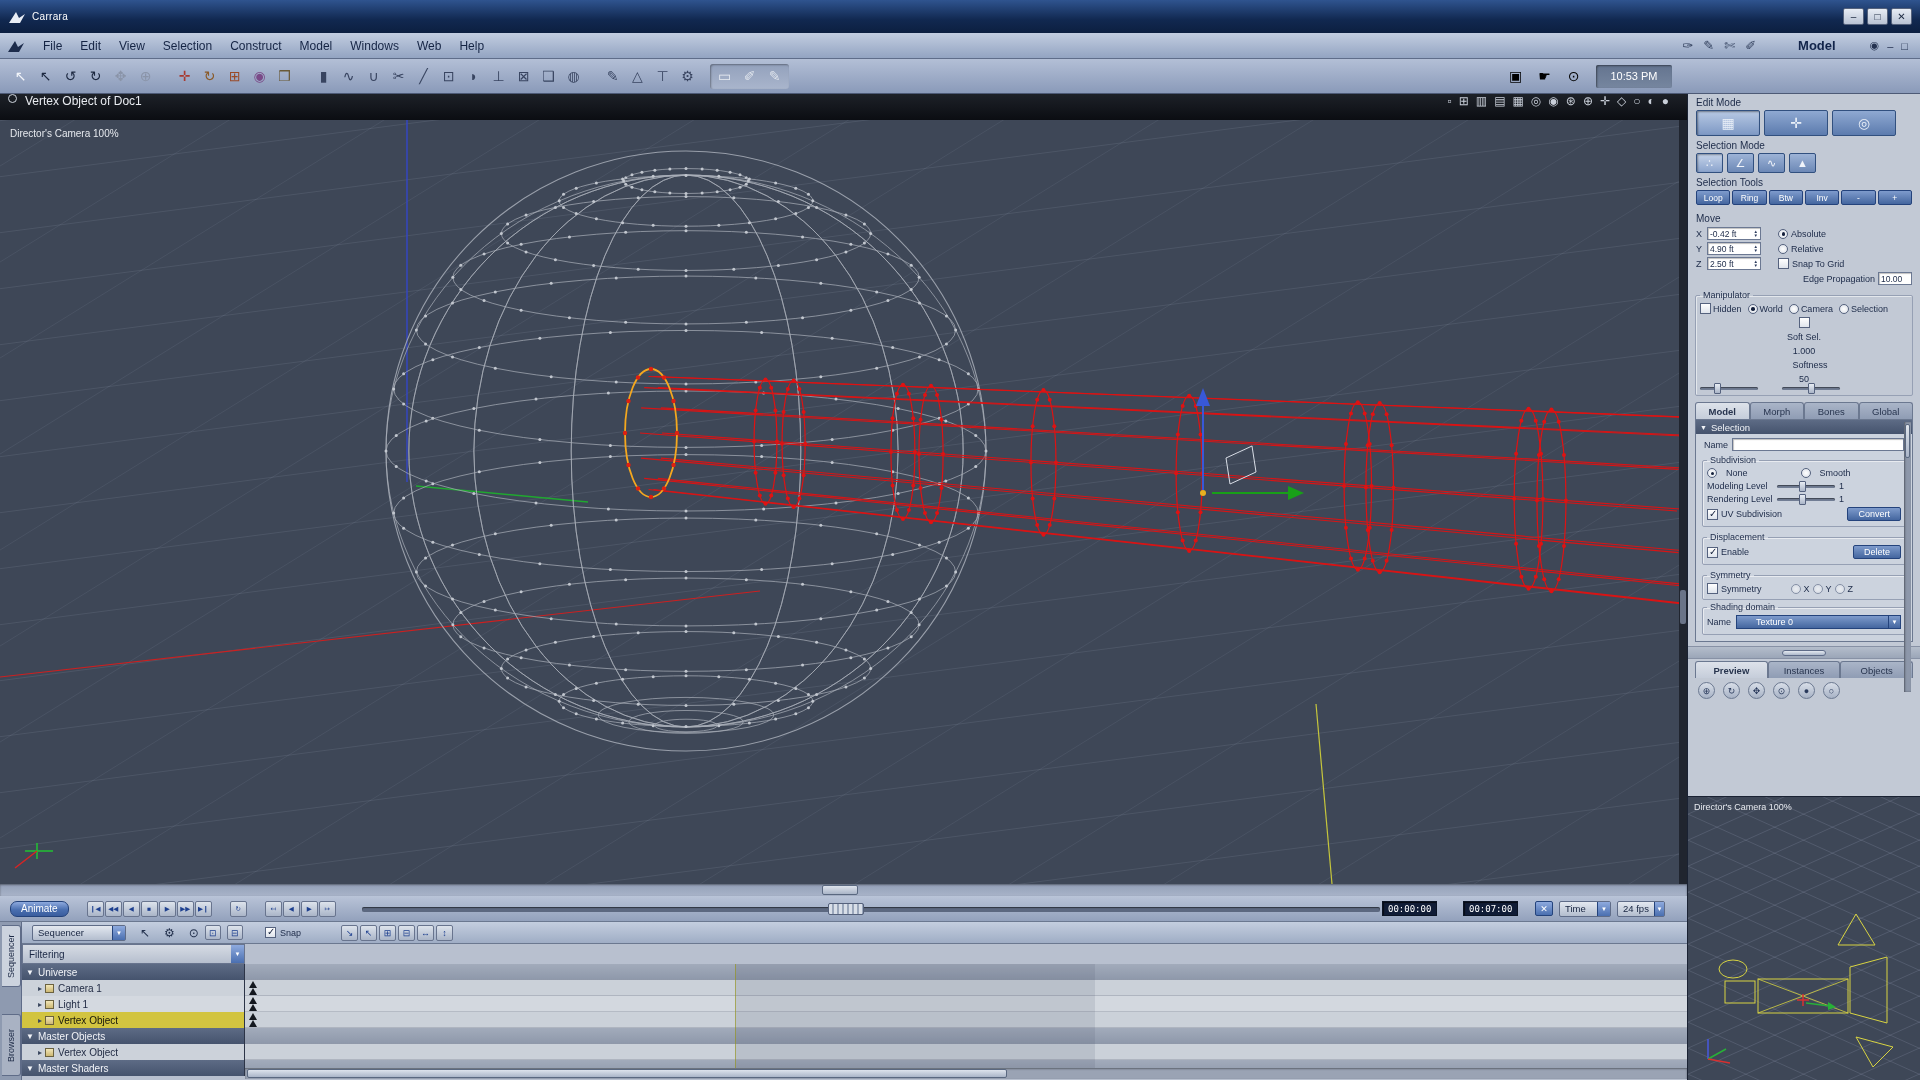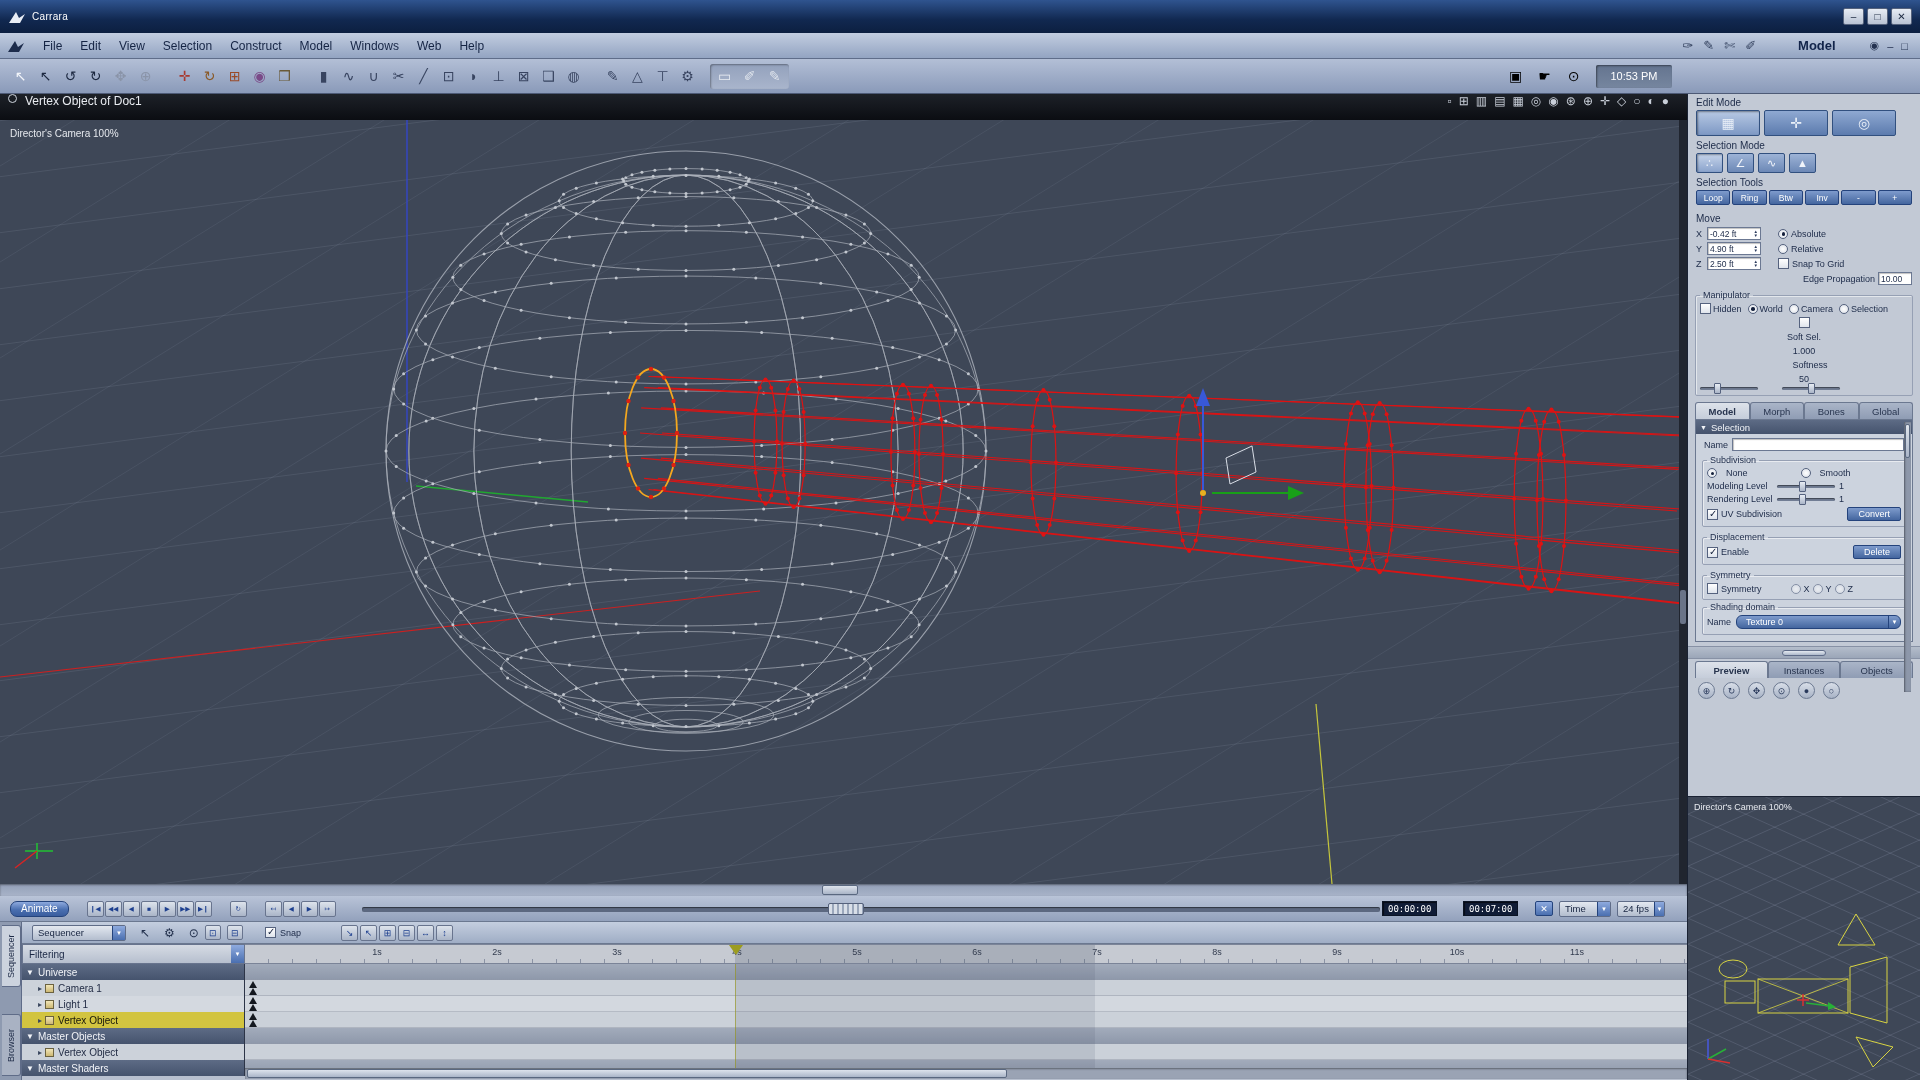--- a/index.html
+++ b/index.html
@@ -129,21 +129,21 @@
 .slider .thumb{position:absolute;top:-4px;width:7px;height:11px;background:linear-gradient(#e8edf4,#aab5c8);border:1px solid #55627e;border-radius:1px;}
 #panel-tabs{display:flex;margin:6px 7px 0 7px;}
 .ptab{flex:1;height:17px;background:linear-gradient(#aab5c8,#8f9cb4);border:1px solid #6b7890;border-bottom:none;border-radius:3px 3px 0 0;display:flex;align-items:center;justify-content:center;font-size:9.5px;color:#27344e;}
 .ptab.active{background:linear-gradient(#dde2ea,#c5cdda);font-weight:bold;}
 #tabpanel{margin:0 7px;background:#ccd3de;border:1px solid #6b7890;padding-bottom:4px;position:relative;}
 .sec-hdr{background:linear-gradient(#5d6b85,#45536d);color:#f2f4f8;height:14px;display:flex;align-items:center;font-size:9.5px;padding-left:4px;gap:4px;}
 .sec-hdr .tri{font-size:7px;}
 .namerow{display:flex;align-items:center;gap:4px;margin:4px 8px;font-size:9px;}
 .txtinput{flex:1;height:13px;background:#fff;border:1px solid #6b7892;box-shadow:inset 1px 1px 1px rgba(0,0,0,.25);}
 .pbtn-blue{height:14px;background:linear-gradient(#7e9bcc,#44669f);border:1px solid #24437c;border-radius:2px;color:#fff;font-size:9px;padding:0 10px;margin-left:auto;}
-.ddl{height:14px;background:linear-gradient(#7e9bcc,#44669f);border:1px solid #24437c;border-radius:6px;color:#fff;font-size:9px;display:flex;align-items:center;padding-left:9px;flex:1;}
+.ddl{height:14px;background:linear-gradient(#7e9bcc,#44669f);border:1px solid #24437c;border-radius:0;color:#fff;font-size:9px;display:flex;align-items:center;padding-left:19px;flex:1;}
 .ddl .arr{margin-left:auto;width:12px;height:100%;border-left:1px solid #24437c;display:flex;align-items:center;justify-content:center;font-size:6px;}
 #panel-scrollbar{position:absolute;right:1px;top:2px;width:7px;height:270px;background:#8d97aa;box-shadow:inset 1px 0 2px rgba(0,0,0,.4);}
 #panel-scrollbar .sb-handle{position:absolute;left:1px;top:2px;width:5px;height:34px;background:linear-gradient(#e0e5ec,#aab5c8);border:1px solid #5a6880;border-radius:2px;}
 #rp-divider{height:13px;margin:4px 0 2px 0;display:flex;align-items:center;justify-content:center;background:linear-gradient(#b4bdcb,#9ba6b8);border-top:1px solid #8791a5;border-bottom:1px solid #8791a5;}
 #rp-divider .pill{width:44px;height:6px;background:linear-gradient(#e4e9f0,#aeb9cb);border:1px solid #5f6c88;border-radius:3px;}
 #preview-tabs{display:flex;margin:0 7px;}
 #preview-icons{display:flex;gap:8px;align-items:center;margin:4px 10px;}
 .pvicon{width:17px;height:17px;border:1px solid #6b7890;border-radius:50%;background:linear-gradient(#d8dee8,#a8b3c6);display:flex;align-items:center;justify-content:center;font-size:9px;color:#2a3a5c;}
 #preview-vp{position:absolute;left:0;top:702px;width:233px;height:284px;background:#3e4757;border-top:1px solid #1a2233;overflow:hidden;}
 #preview-cam-label{position:absolute;left:6px;top:5px;color:#e6e9ee;font-size:9px;z-index:2;}
@@ -876,37 +876,20 @@
           <span class="pbtn" style="font-size: 9px;">↔</span>
           <span class="pbtn" style="font-size: 9px;">↕</span>
         </div>
     </div>
 
     <div id="filter-box">
       <span>Filtering</span>
       <span class="dda2">▼</span>
     </div>
 
-    <div id="ruler">
-      <div id="ruler-band"></div>
-      <div id="ruler-labels">
-          <span class="rlabel" style="left: 132px;">1s</span>
-          <span class="rlabel" style="left: 252px;">2s</span>
-          <span class="rlabel" style="left: 372px;">3s</span>
-          <span class="rlabel" style="left: 492px;">4s</span>
-          <span class="rlabel" style="left: 612px;">5s</span>
-          <span class="rlabel" style="left: 732px;">6s</span>
-          <span class="rlabel" style="left: 852px;">7s</span>
-          <span class="rlabel" style="left: 972px;">8s</span>
-          <span class="rlabel" style="left: 1092px;">9s</span>
-          <span class="rlabel" style="left: 1212px;">10s</span>
-          <span class="rlabel" style="left: 1332px;">11s</span>
-        </div>
-      <div id="playhead"></div>
-    </div>
 
     <div id="tree-col">
         <div class="trow group">
           <span class="tri">▼</span>
           <span>Universe</span>
         </div>
         <div class="trow item">
           <span class="exp">▸</span>
           <span class="ticon2"></span>
           <span>Camera 1</span>

